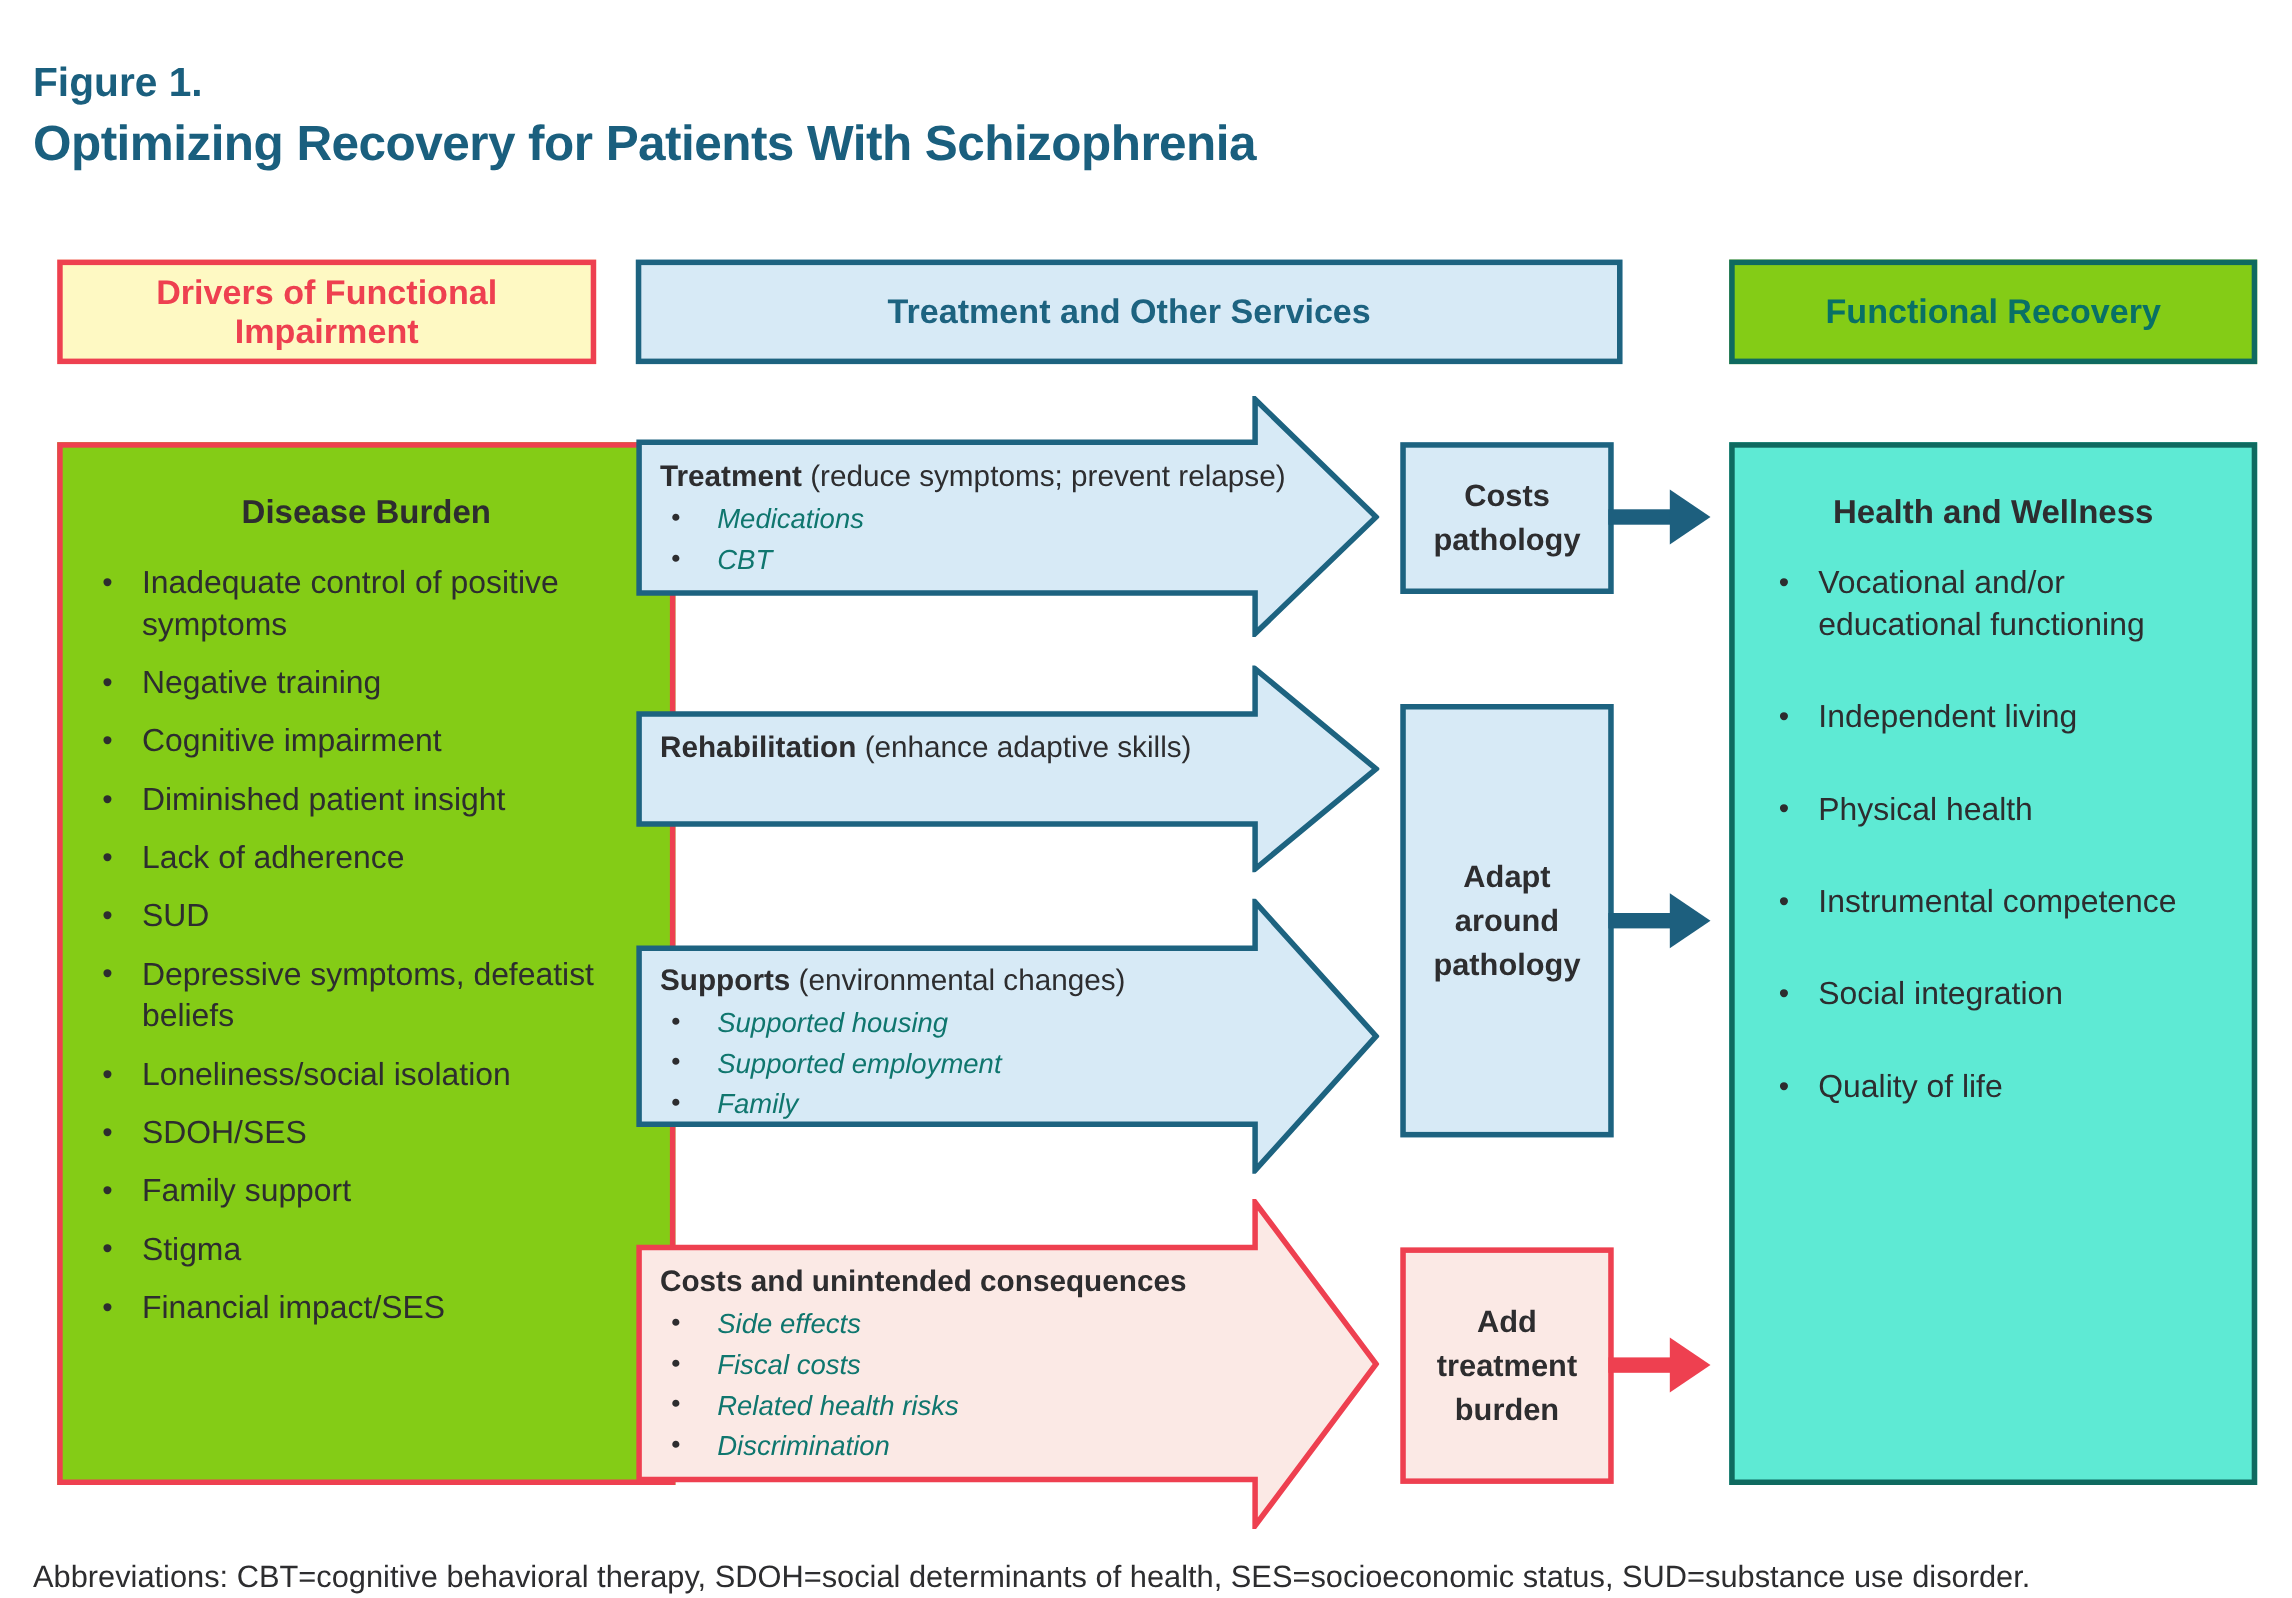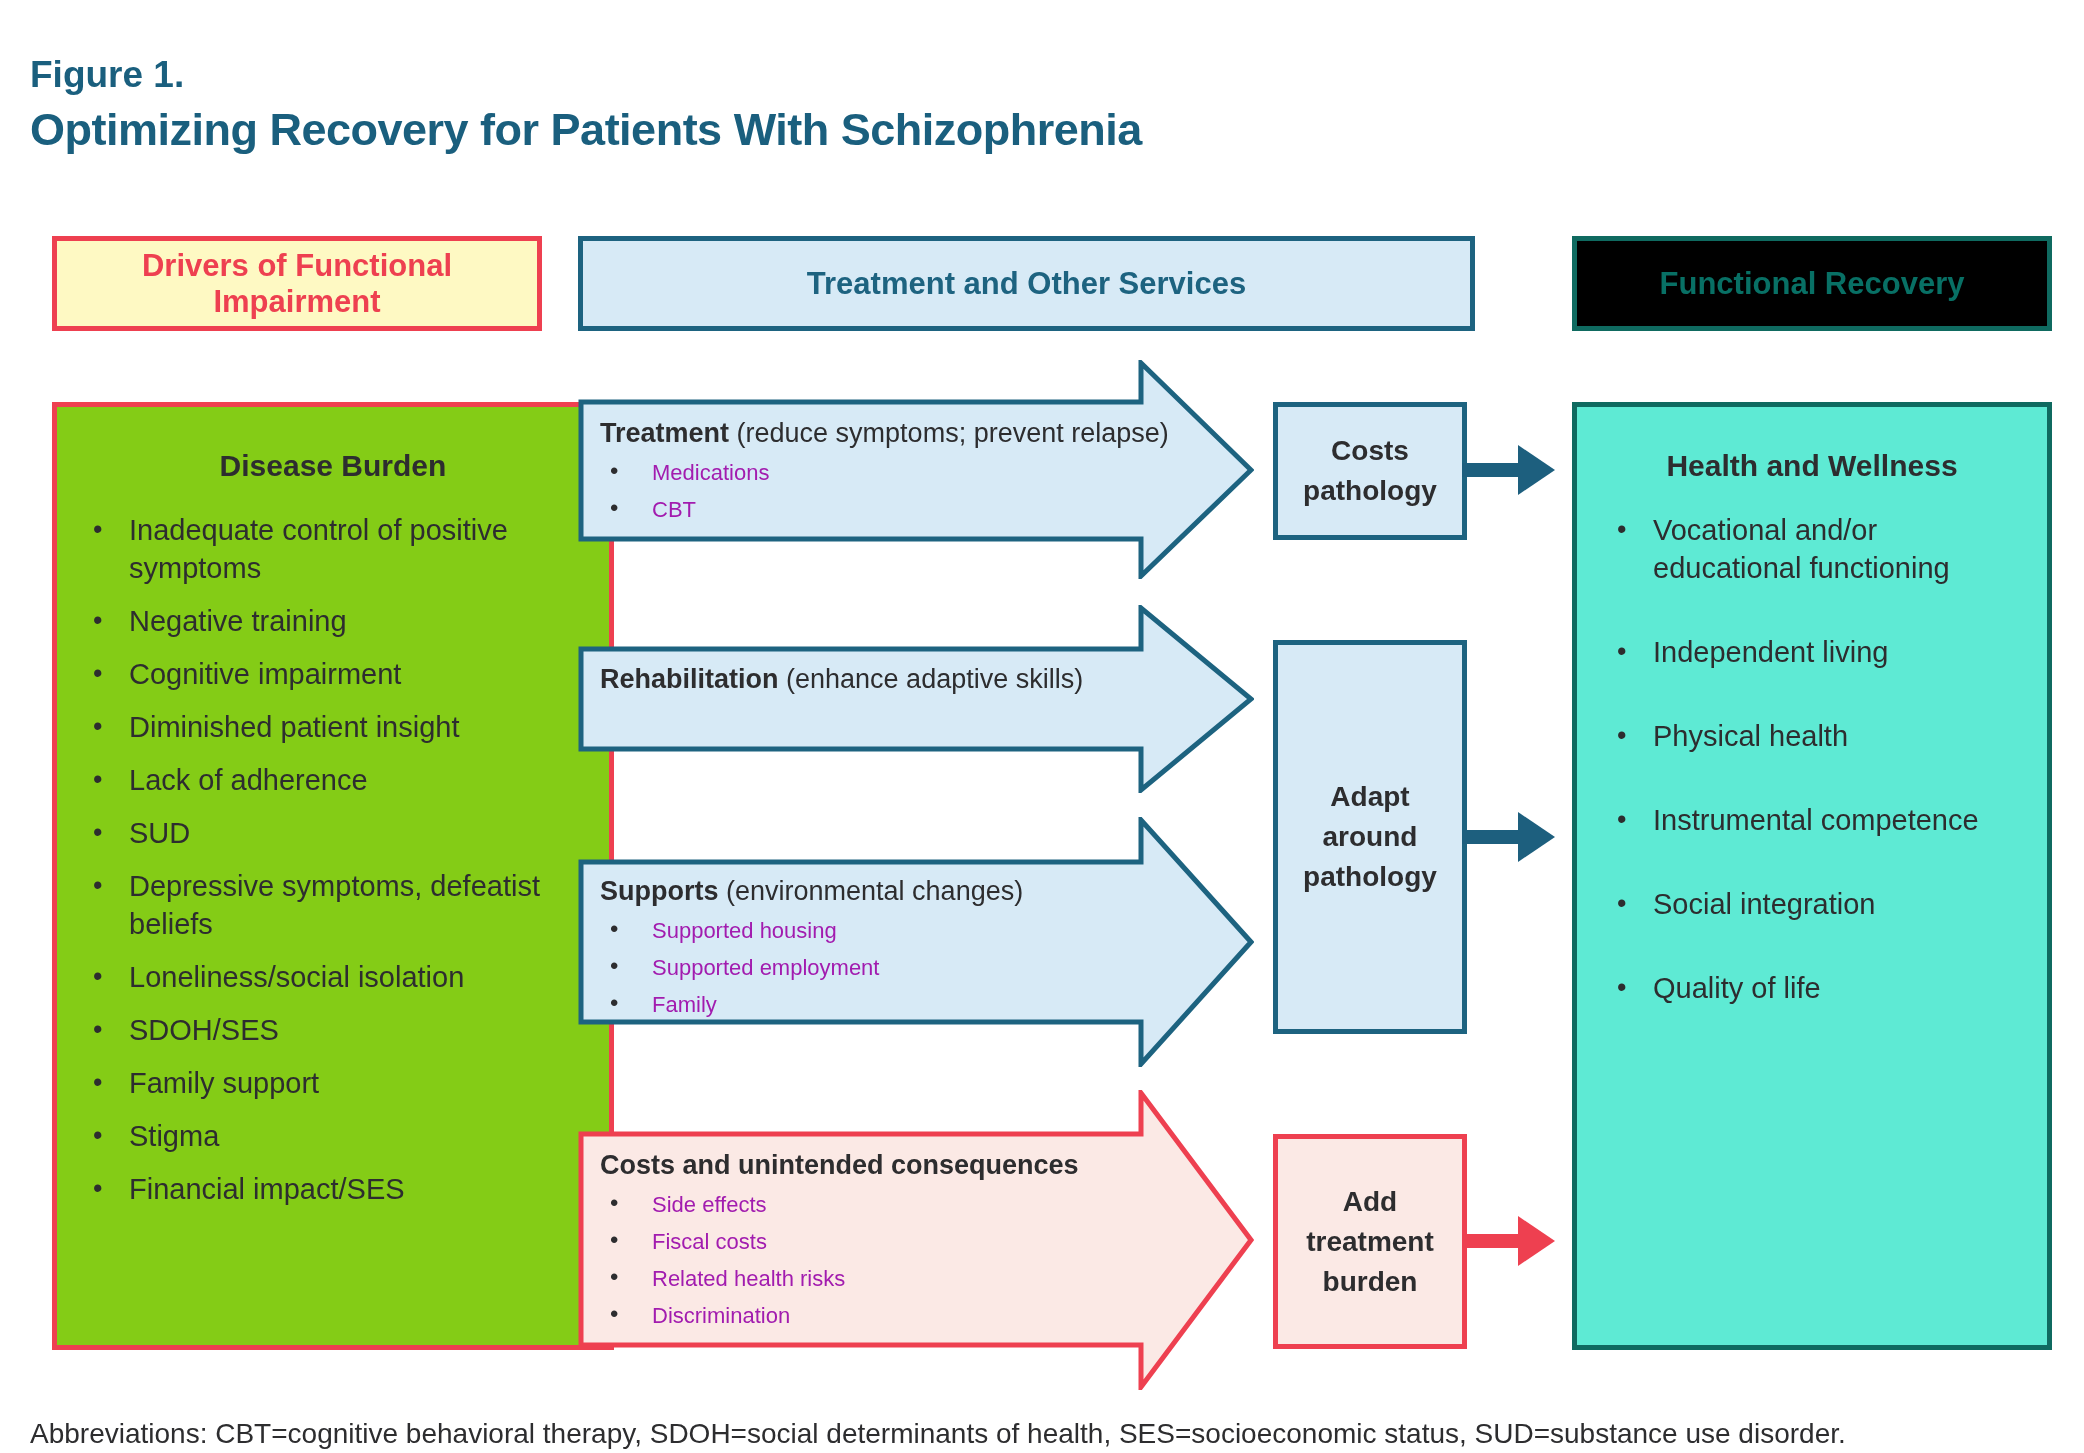--- a/index.html
+++ b/index.html
@@ -9,39 +9,39 @@
   
   .fig-label{position:absolute;left:30px;top:12px;font-size:37px;font-weight:bold;color:#1a5f7e;}
   .fig-title{position:absolute;left:30px;top:62px;font-size:45px;font-weight:bold;color:#1a5f7e;letter-spacing:-0.5px;}
 
   
   .hdr{position:absolute;top:194px;height:95px;box-sizing:border-box;
        display:flex;align-items:center;justify-content:center;text-align:center;
        font-weight:bold;font-size:31px;line-height:36px;}
   .hdr-red{left:52px;width:490px;background:#fef9c3;border:5px solid #ee4050;color:#ee4050;}
   .hdr-blue{left:578px;width:897px;background:#d7eaf6;border:5px solid #1d6380;color:#1d6380;}
-  .hdr-teal{left:1572px;width:480px;background:#000000;border:5px solid #0f6a60;color:#087065;}
+  .hdr-teal{left:1572px;width:480px;background:#84cc16;border:5px solid #0f6a60;color:#087065;}
 
   .panel{position:absolute;top:360px;height:948px;box-sizing:border-box;}
   .panel-left{left:52px;width:562px;background:#84cc16;border:5px solid #ee4050;}
   .panel-right{left:1572px;width:480px;background:#5eead4;border:5px solid #0f6a60;}
   .panel-title{margin-top:42px;text-align:center;font-size:30px;font-weight:bold;color:#2d2d2f;}
   ul.plist{list-style:none;margin:28px 0 0 0;padding:0 19px 0 32px;}
   ul.plist li{position:relative;padding-left:40px;font-size:29px;line-height:38px;margin-bottom:15px;color:#2d2d2f;}
   ul.plist li::before{content:"\2022";position:absolute;left:4px;top:-1px;font-size:27px;color:#2d2d2f;}
   ul.plist-wide li{margin-bottom:46px;}
 
   
   .barrow{position:absolute;left:578px;width:676px;}
   .barrow svg{position:absolute;left:0;top:0;}
   .barrow .content{position:absolute;left:22px;right:120px;}
   .arrow-title{font-size:27px;line-height:34px;white-space:nowrap;color:#2d2d2f;}
   .arrow-title .b{font-weight:bold;}
   ul.alist{list-style:none;margin:4px 0 0 0;padding:0;}
-  ul.alist li{position:relative;padding-left:52px;font-size:22px;line-height:37px;color:#a21caf;}
+  ul.alist li{position:relative;padding-left:52px;font-size:25px;line-height:37px;color:#0f766e;font-style:italic;}
   ul.alist li::before{content:"\2022";position:absolute;left:10px;top:-2px;font-size:24px;color:#2d2d2f;}
 
   
   .midbox{position:absolute;left:1273px;width:194px;box-sizing:border-box;
           display:flex;align-items:center;justify-content:center;text-align:center;
           font-size:28px;font-weight:bold;line-height:40px;color:#2d2d2f;}
   .midbox .inner{width:150px;}
   .mid-blue{background:#d7eaf6;border:5px solid #1d6380;}
   .mid-pink{background:#fbe9e5;border:5px solid #ee4050;}
 

